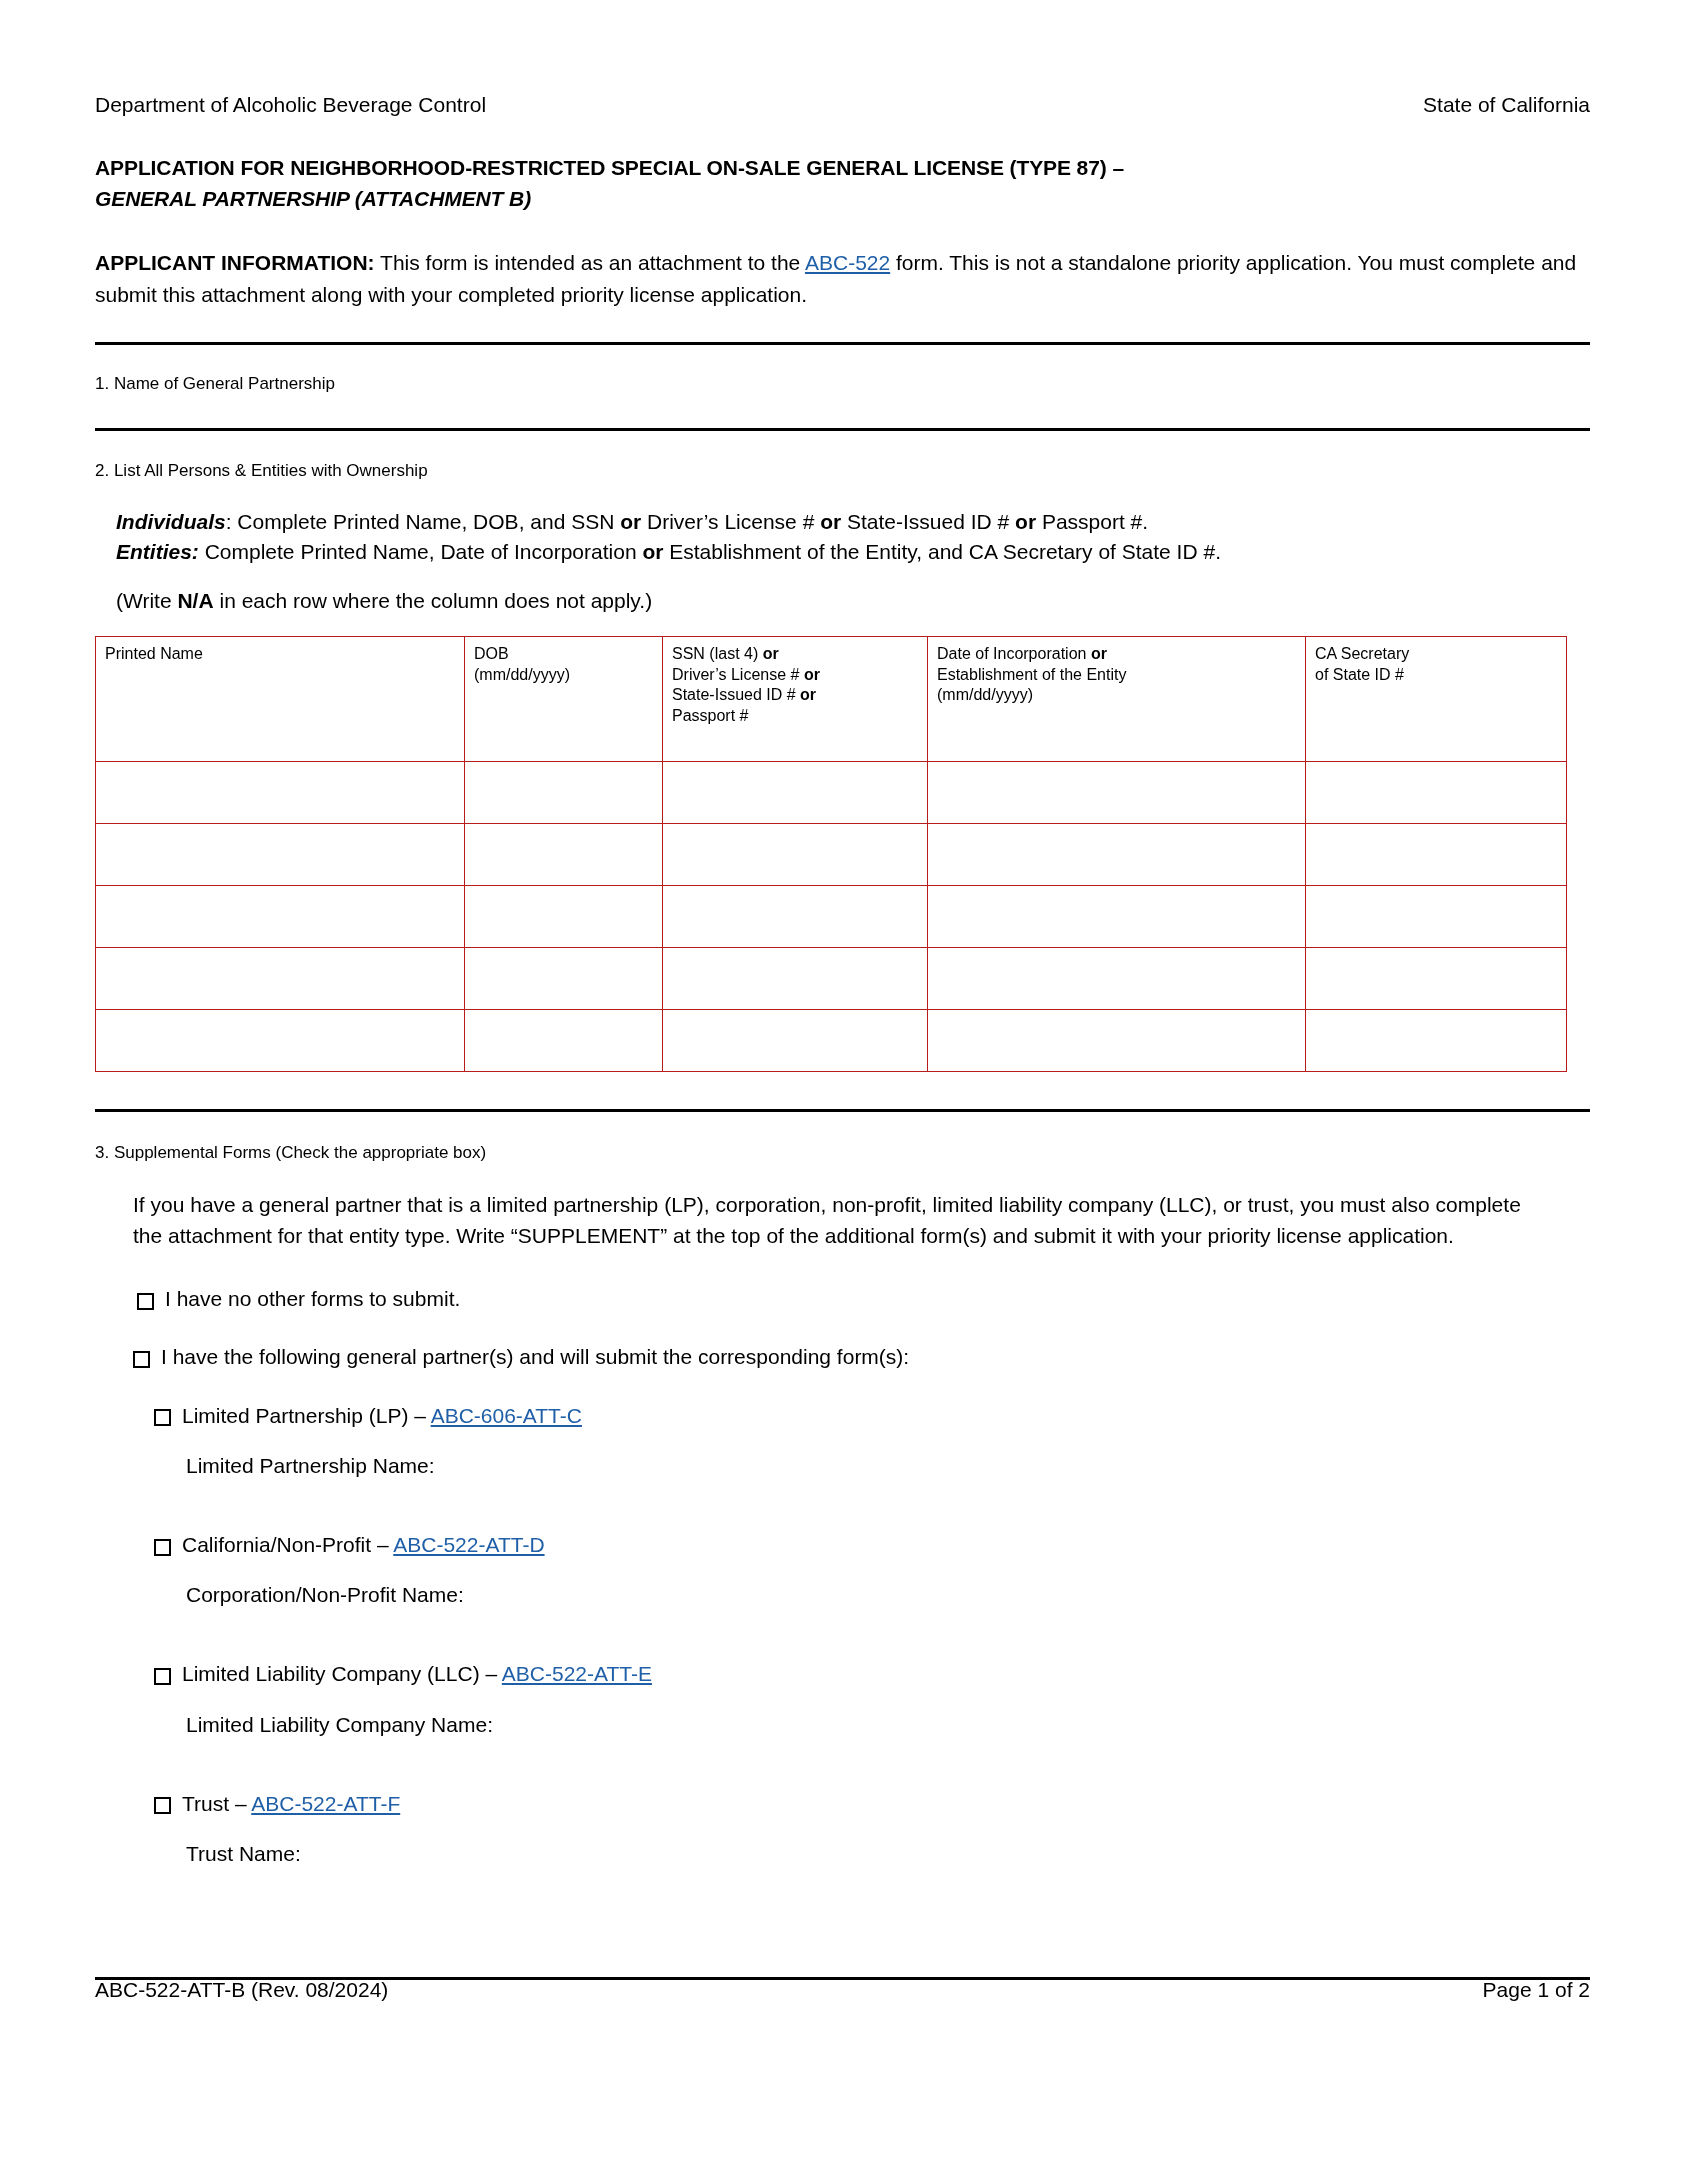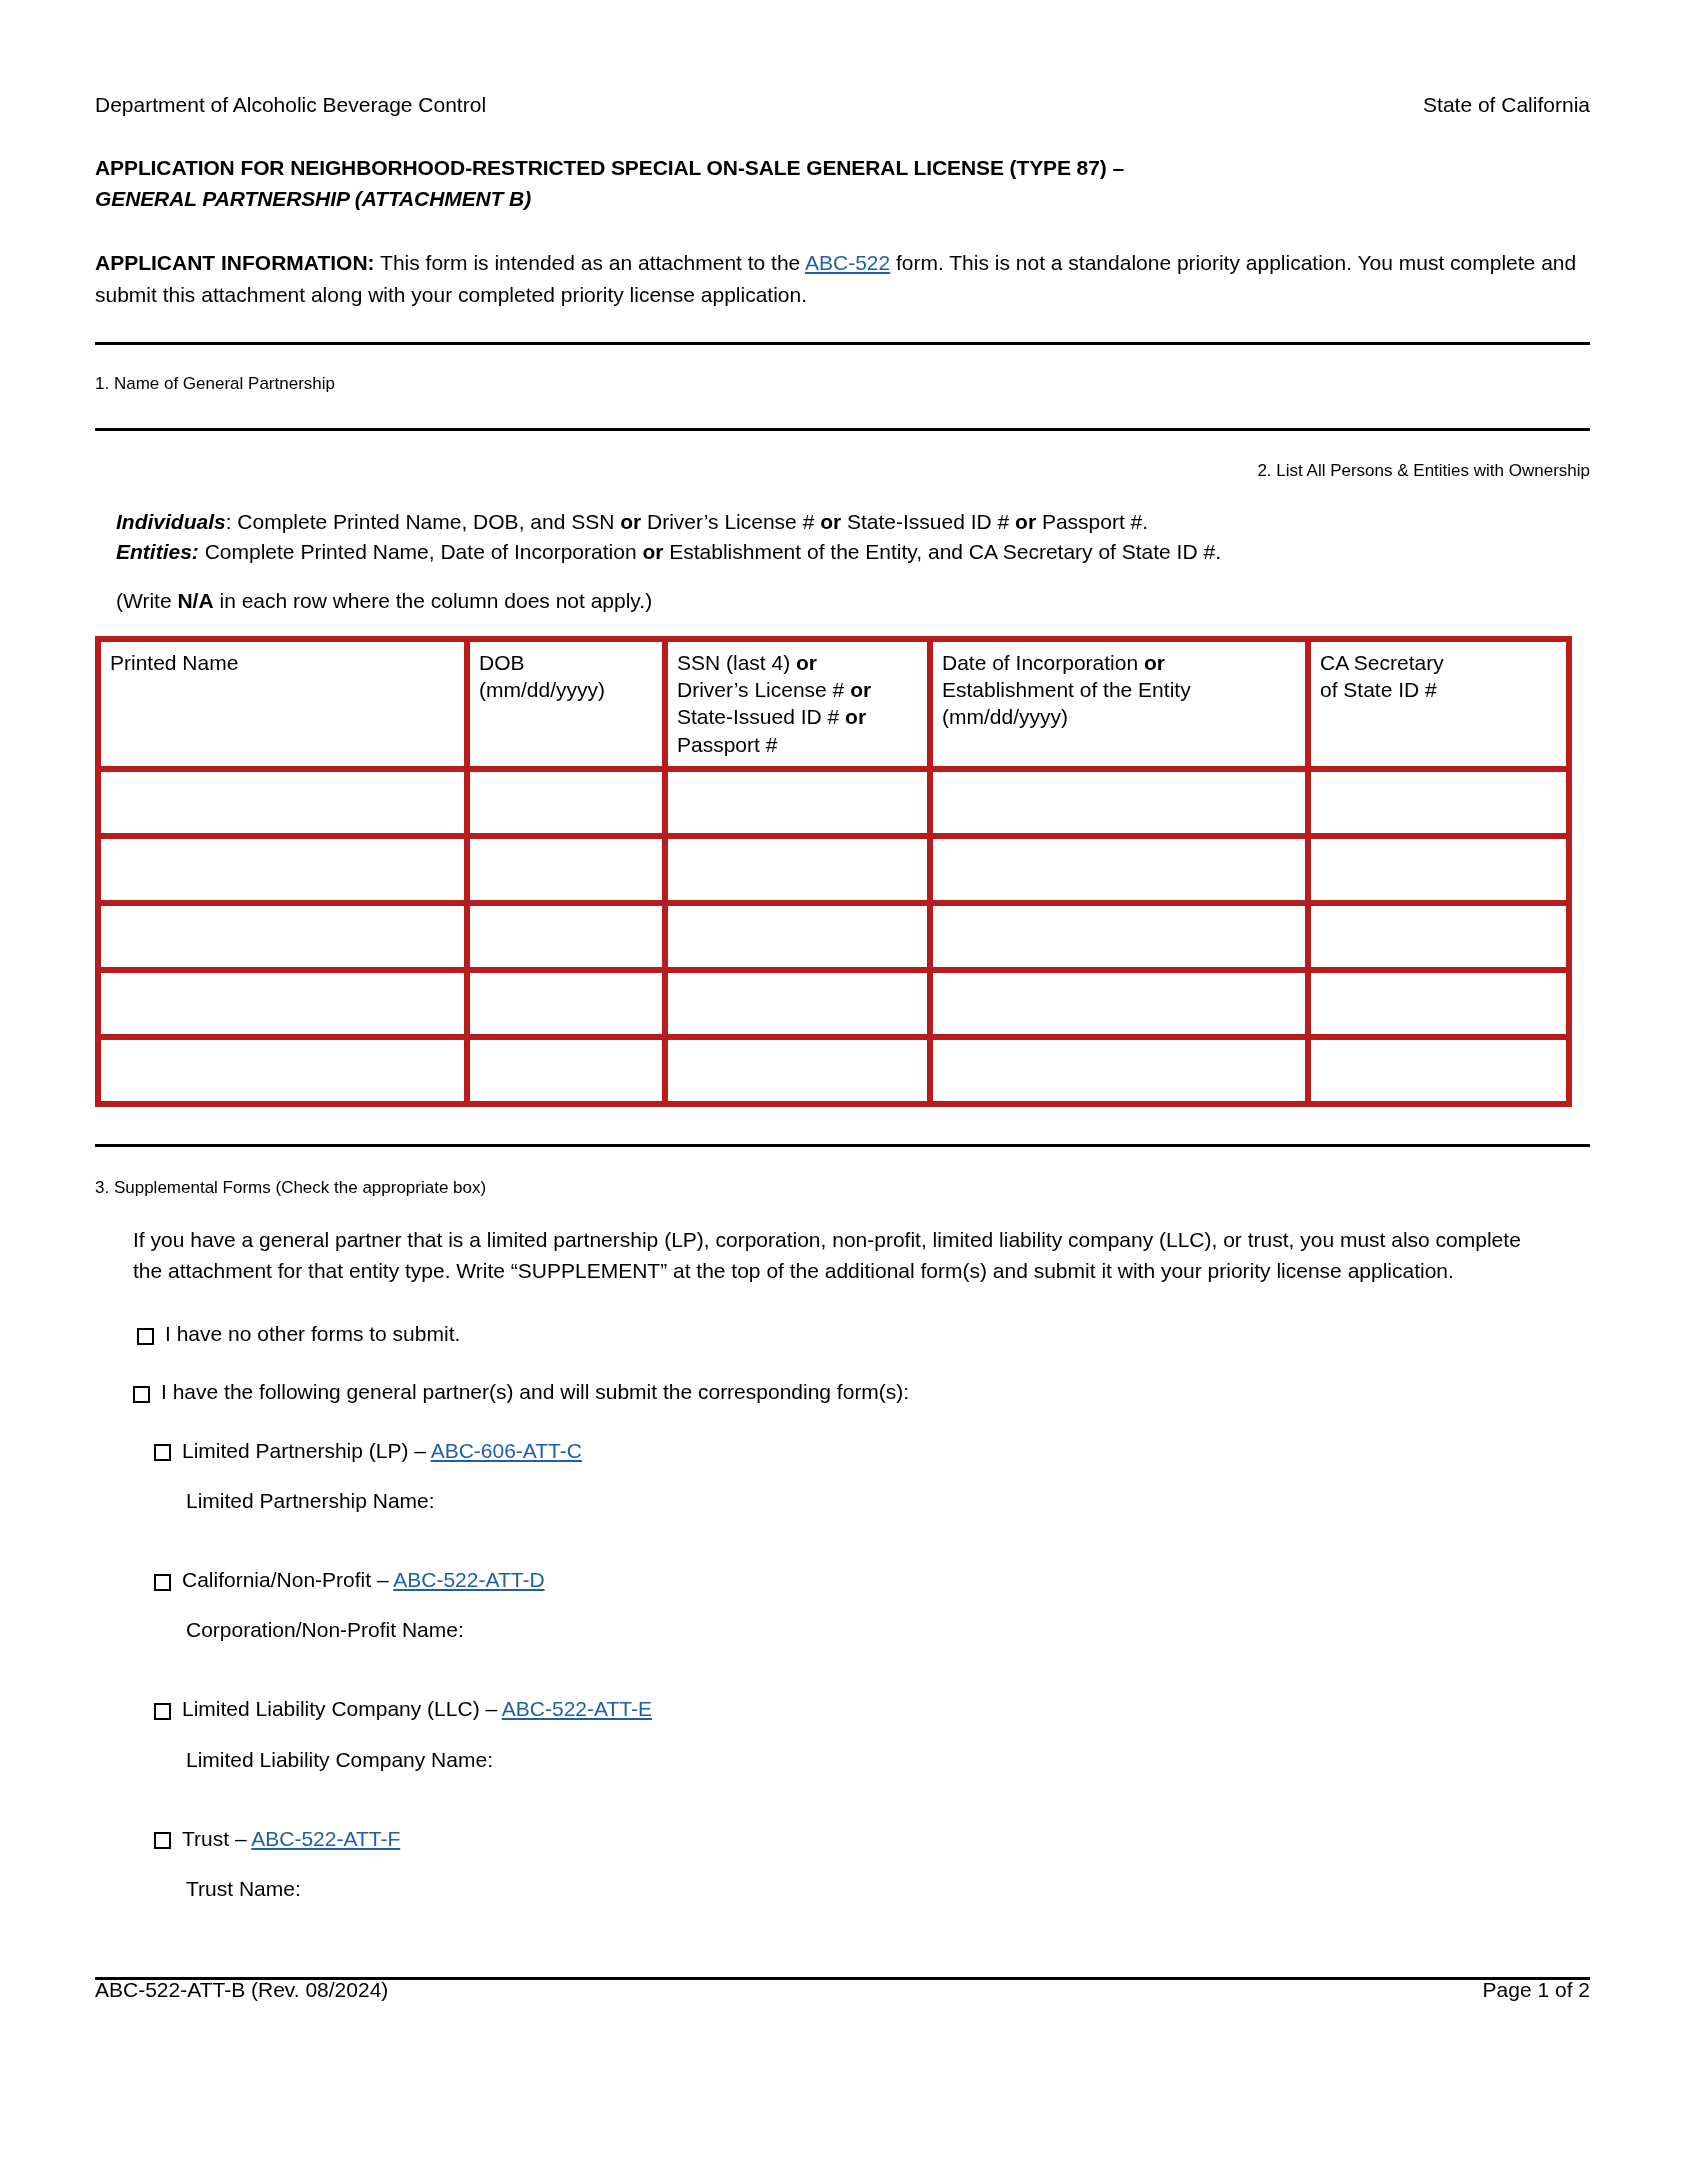--- a/index.html
+++ b/index.html
@@ -73,21 +73,21 @@
   .rule-1 { margin-top: 32px; }
   .rule-2 { margin-top: 33px; }
   .rule-3 { margin-top: 37px; }
 
   
   .sec-head {
     font-size: 17px;
     line-height: 1.3;
   }
   .sec1-head { margin-top: 28px; }
-  .sec2-head { margin-top: 29px; text-align: right; }
+  .sec2-head { margin-top: 29px; }
   .sec3-head { margin-top: 30px; }
 
   .sec2-instructions {
     margin-top: 25px;
     margin-left: 21px;
     font-size: 21px;
     line-height: 1.42;
   }
   .sec2-instructions .ln { display: block; }
   .sec2-instructions b { font-weight: bold; }
@@ -100,24 +100,24 @@
 
   
   table.owners {
     margin-top: 23px;
     border-collapse: collapse;
     width: 1472px;
     table-layout: fixed;
   }
   table.owners th,
   table.owners td {
-    border: 6px solid #b91c1c;
+    border: 1px solid #b91c1c;
     vertical-align: top;
     padding: 7px 9px 6px 9px;
-    font-size: 21px;
+    font-size: 16px;
     line-height: 1.3;
     font-weight: normal;
     text-align: left;
   }
   table.owners th { height: 111px; }
   table.owners td { height: 48px; }
   table.owners th b { font-weight: bold; }
   col.c-name { width: 369px; }
   col.c-dob  { width: 198px; }
   col.c-ssn  { width: 265px; }

